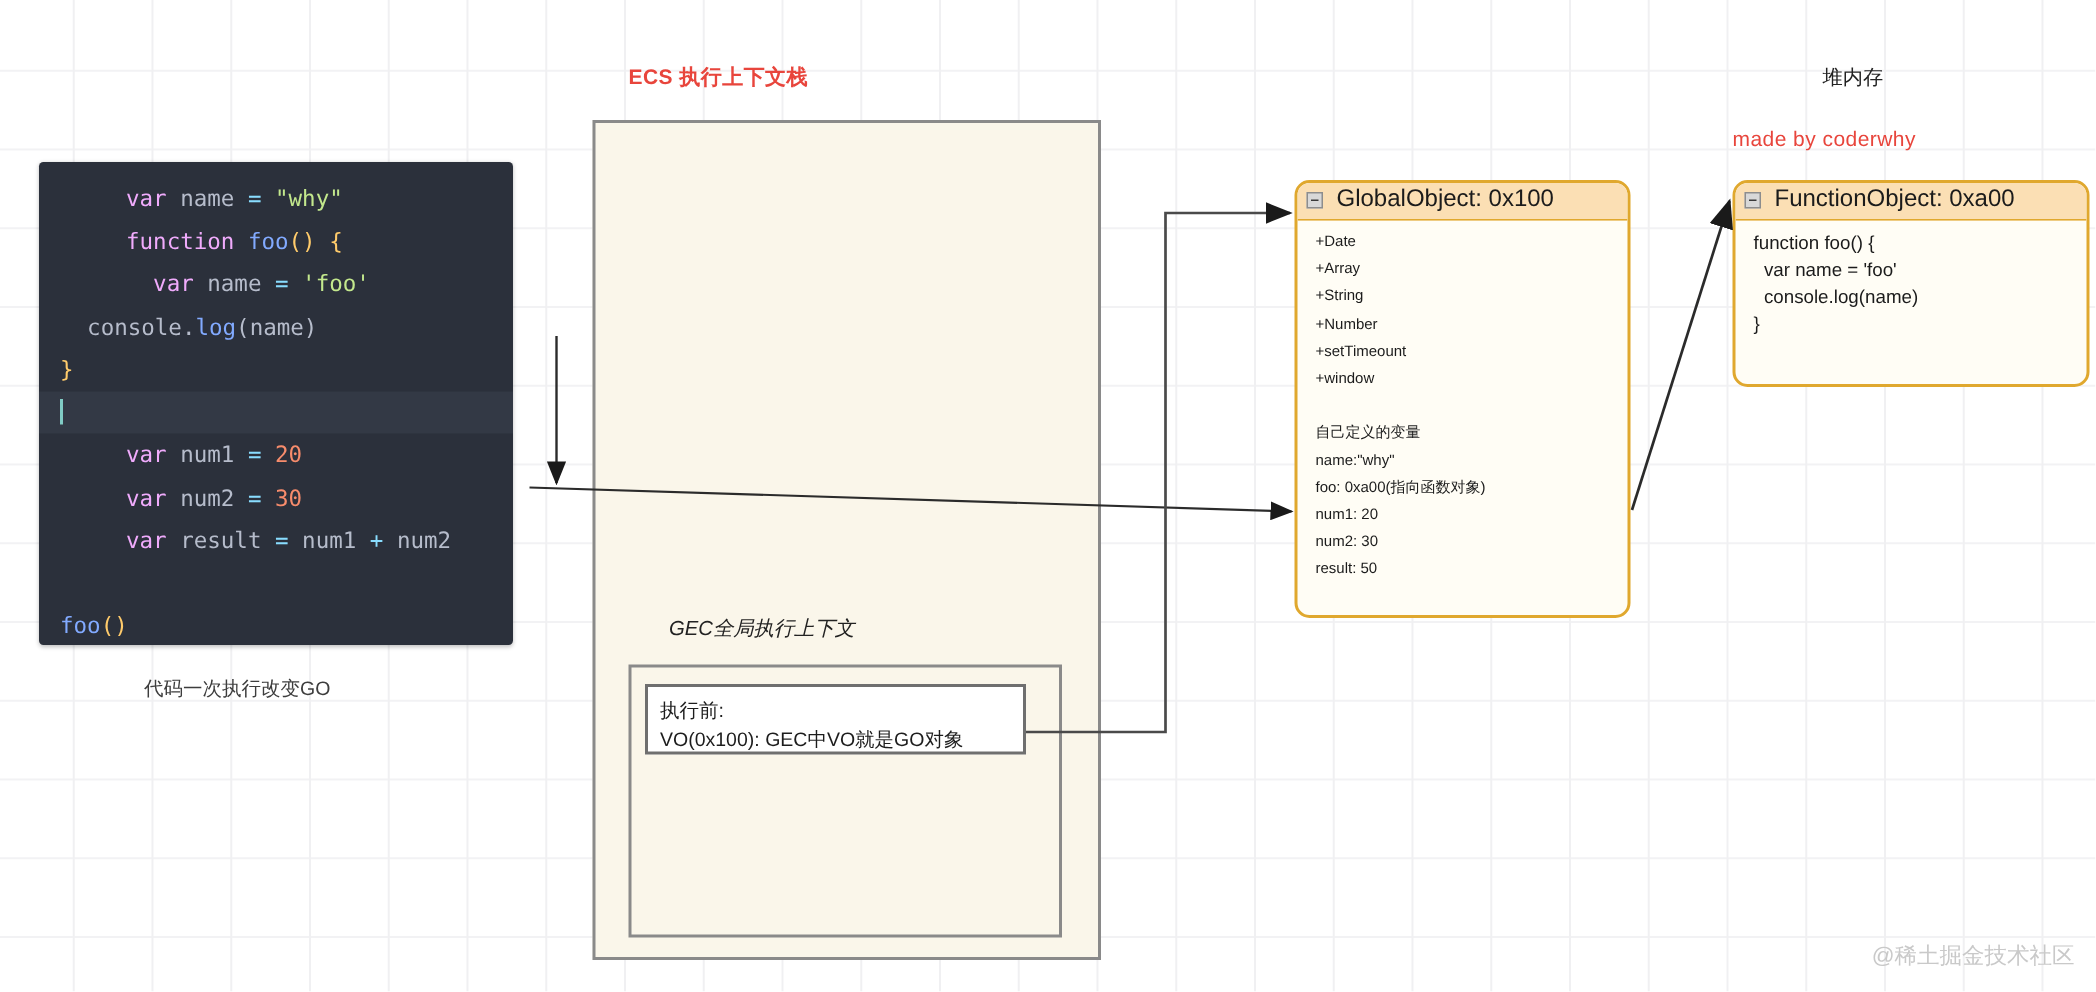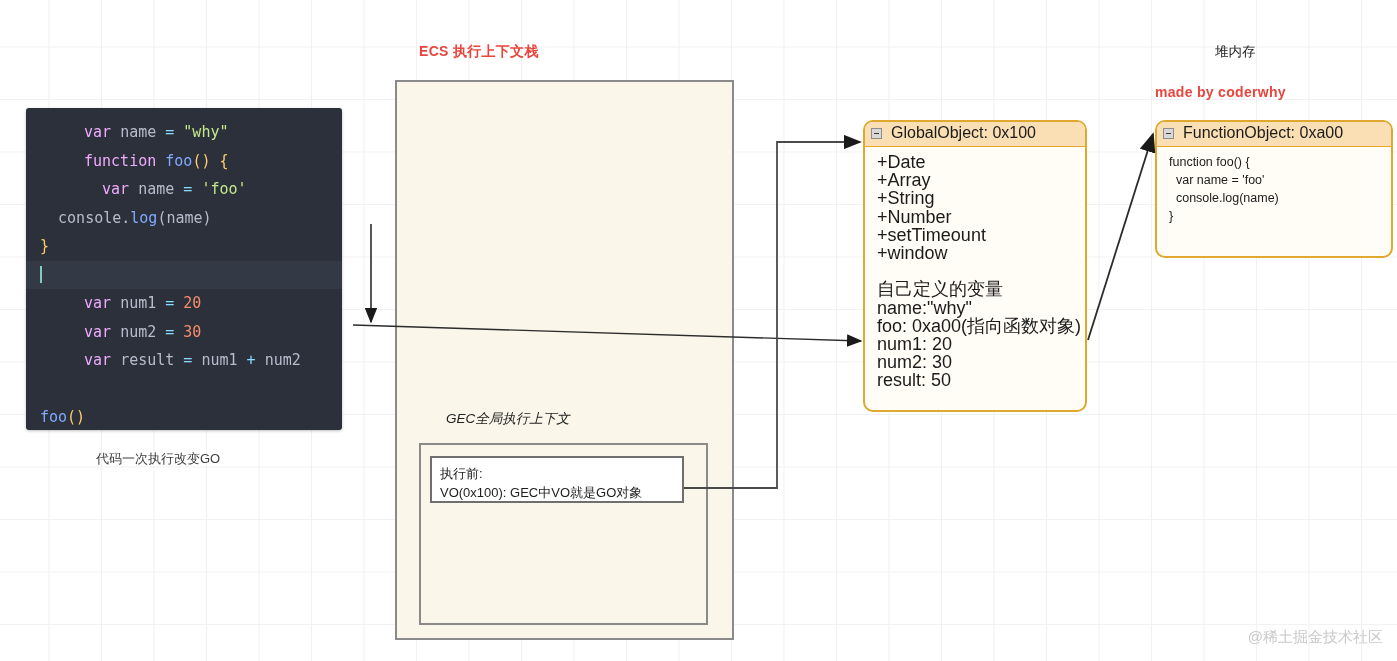--- a/index.html
+++ b/index.html
@@ -118,21 +118,21 @@
     width:11px;height:11px;
     background:#d8d8d8;
     border:1px solid #8d8d8d;
     box-sizing:border-box;
   }
   .minus-icon::after{
     content:"";position:absolute;left:2px;top:4px;
     width:5px;height:1px;background:#3a3a3a;
   }
   .obj-body{
-    font-size:18px;
+    font-size:10px;
     color:#1b1b1b;
     line-height:18.2px;
     padding:6px 0 6px 12px;
     white-space:pre;
   }
 
   #global-object{left:863px;top:120px;width:224px;height:292px;}
   #function-object{left:1155px;top:120px;width:238px;height:138px;}
   #function-object .obj-body{line-height:18px;font-size:12.5px;}
 
@@ -147,21 +147,21 @@
 </style>
 </head>
 <body>
 
 <div id="stage">
 
   <div class="abs red-title" style="left:419px;top:43px;">ECS 执行上下文栈</div>
 
   <div class="abs blk-title" style="left:1181px;top:43px;margin-left:34px;">堆内存</div>
 
-  <div class="abs red-title" style="left:1155px;top:84px;font-weight:bold;">made by coderwhy</div>
+  <div class="abs red-title" style="left:1155px;top:84px;font-weight:normal;">made by coderwhy</div>
 
   <div class="abs caption" style="left:96px;top:450px;">代码一次执行改变GO</div>
 
   <div class="abs" id="code-card">
     <div id="code-lines">
         <div class="cline"><span class="kw">var </span><span class="pl">name </span><span class="op">= </span><span class="str">"why"</span></div>
         <div class="cline"><span class="kw">function </span><span class="fn">foo</span><span class="br">()</span><span class="pl"> </span><span class="br">{</span></div>
         <div class="cline"><span class="pl">  </span><span class="kw">var </span><span class="pl">name </span><span class="op">= </span><span class="str">'foo'</span></div>
         <div class="cline"><span class="pl">  </span><span class="pl">console.</span><span class="fn">log</span><span class="pl">(name)</span></div>
         <div class="cline"><span class="br">}</span></div>

